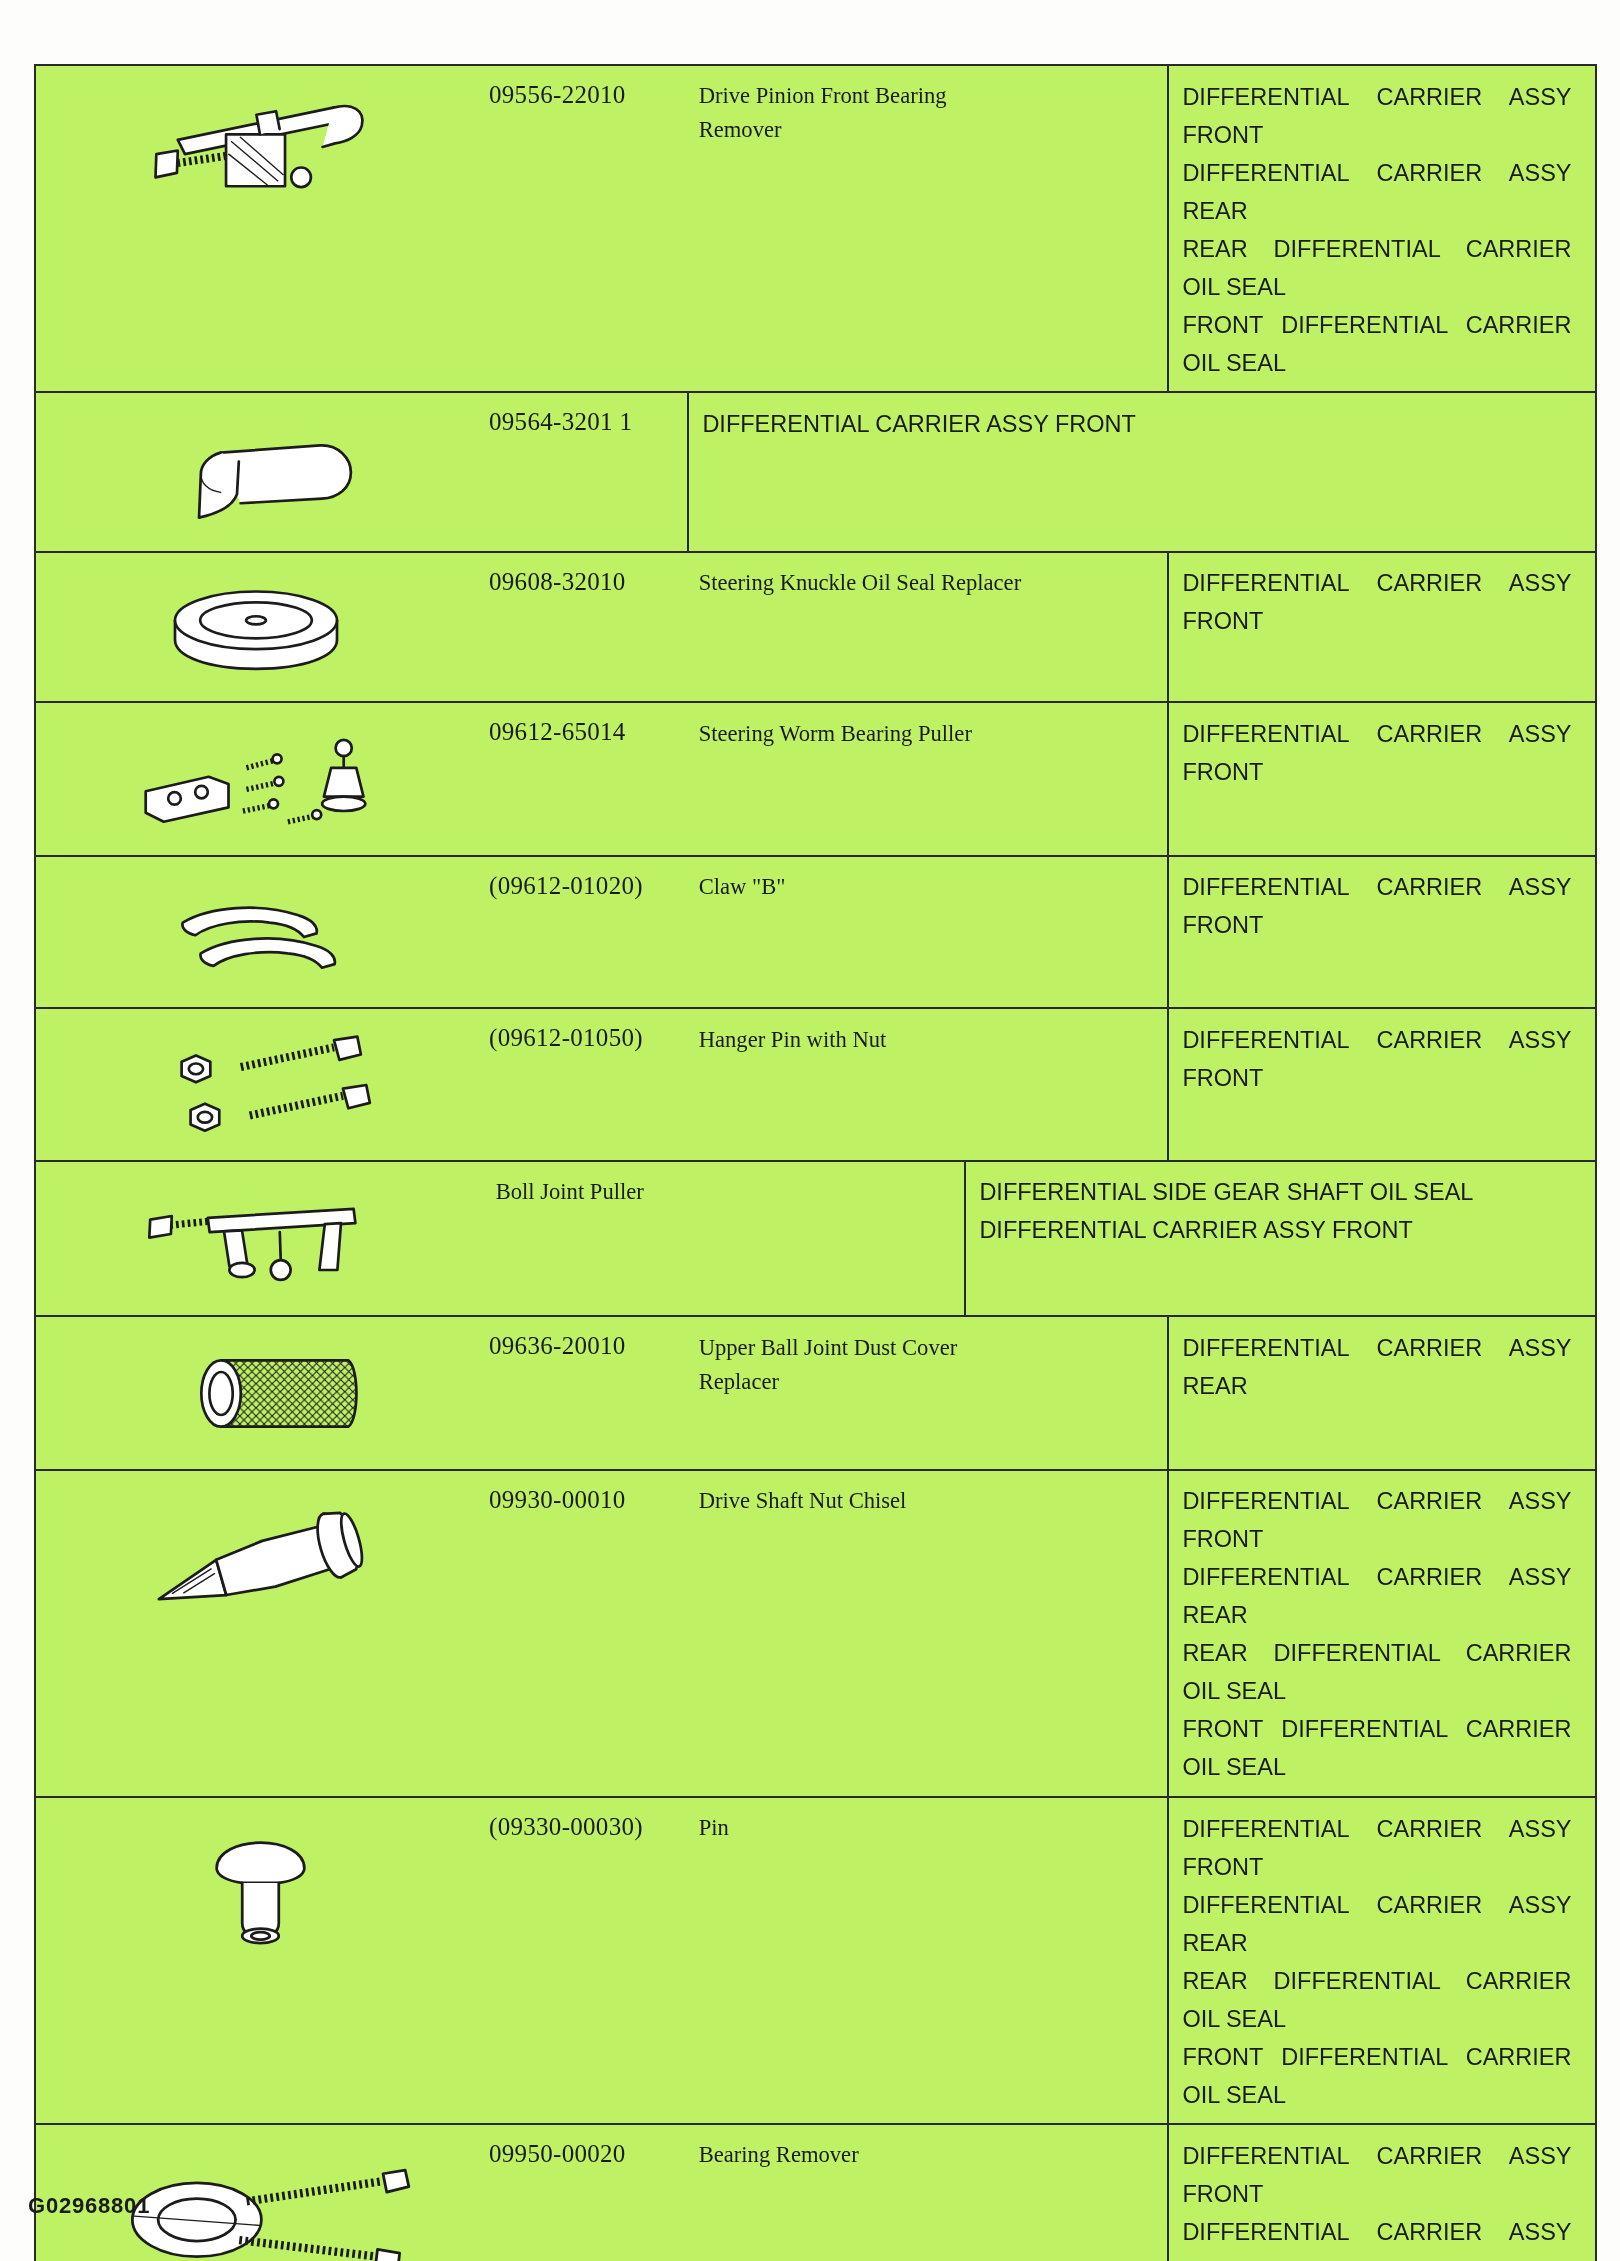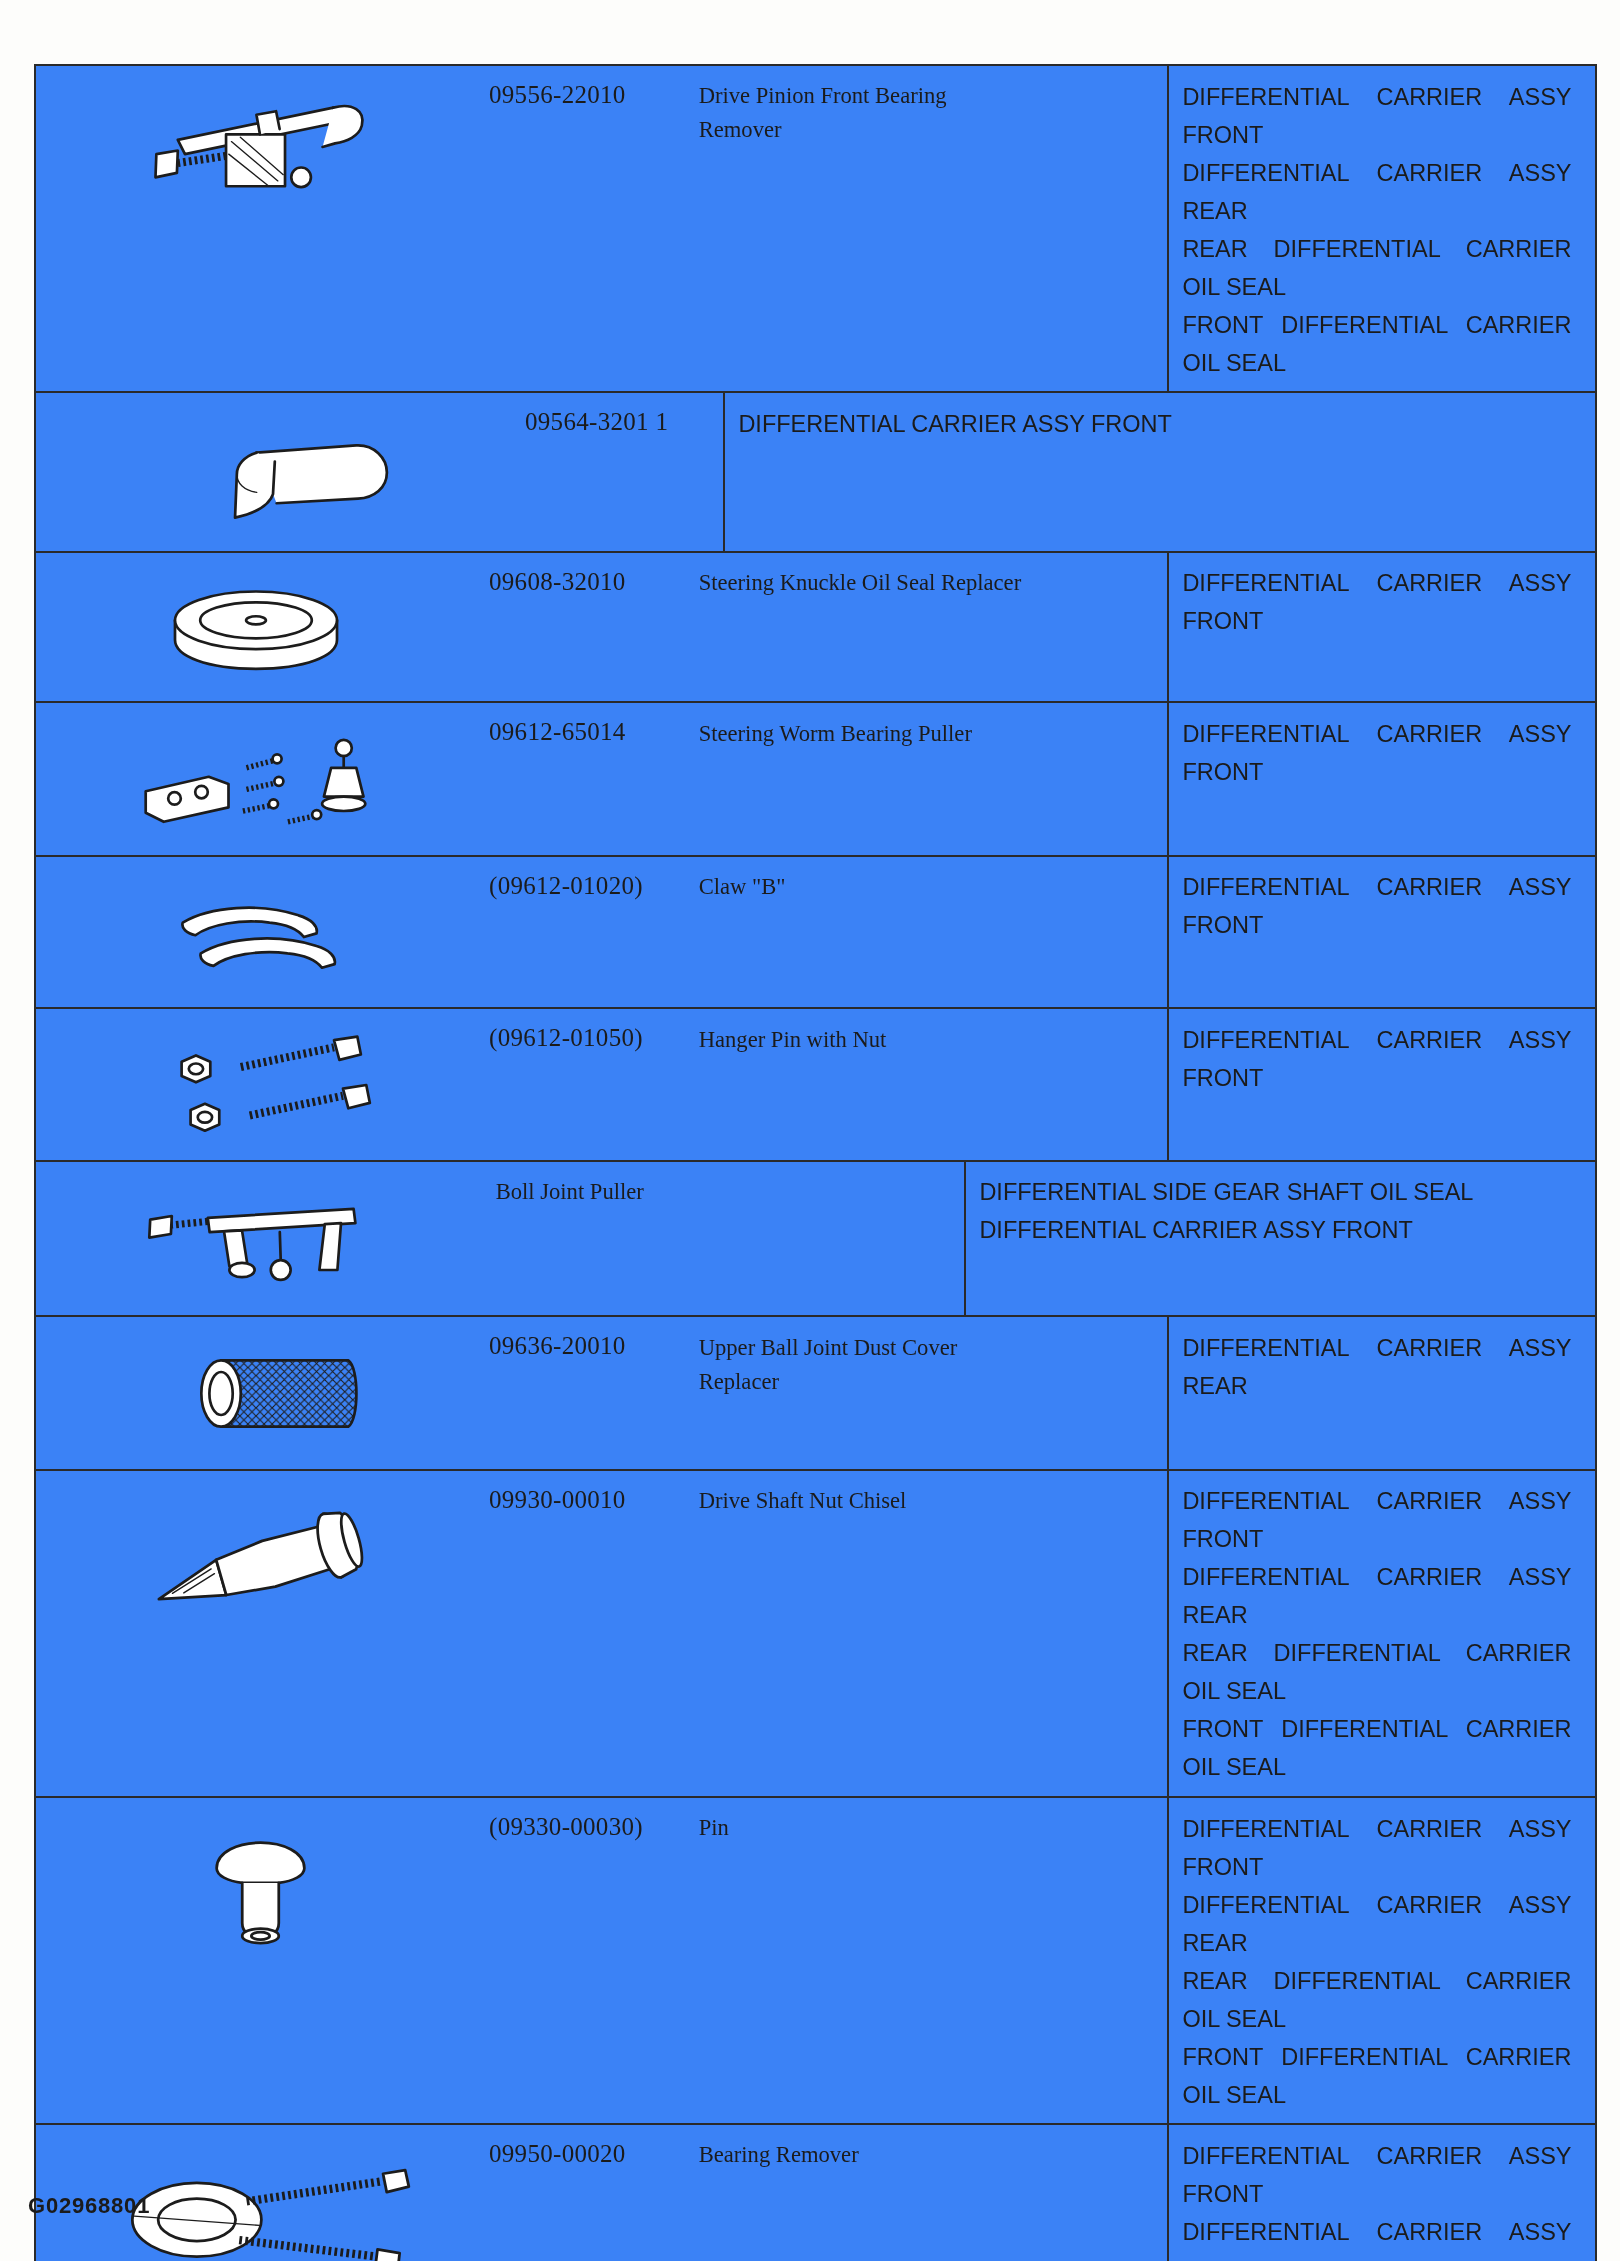--- a/index.html
+++ b/index.html
@@ -13,21 +13,21 @@
 
   .table {
     position: absolute;
     left: 34px; top: 64px;
     width: 1563px;
   }
   .row {
     display: flex;
     border: 2.5px solid #2a2a2a;
     margin-top: -2.5px;
-    background: #3b82f6;
+    background: #bef264;
   }
   .row:first-child { margin-top: 0; }
 
   .cell-illus {
     width: 448px;
     display: flex;
     align-items: center;
     justify-content: center;
     padding: 8.4px 6.7px;
   }
@@ -61,21 +61,21 @@
   .footer-code {
     position: absolute;
     left: 28px; top: 2193px;
     font-size: 22px;
     font-weight: bold;
     letter-spacing: 0.8px;
   }
 
   
   .r0  { min-height: 289px; }
-  .r1  { min-height: 162px; padding-left: 36px; }
+  .r1  { min-height: 162px; }
   .r2  { min-height: 153px; }
   .r3  { min-height: 156px; }
   .r4  { min-height: 155px; }
   .r5  { min-height: 155px; }
   .r6  { min-height: 158px; }
   .r7  { min-height: 156px; }
   .r8  { min-height: 284px; }
   .r9  { min-height: 288px; }
   .r10 { min-height: 165px; }
 

